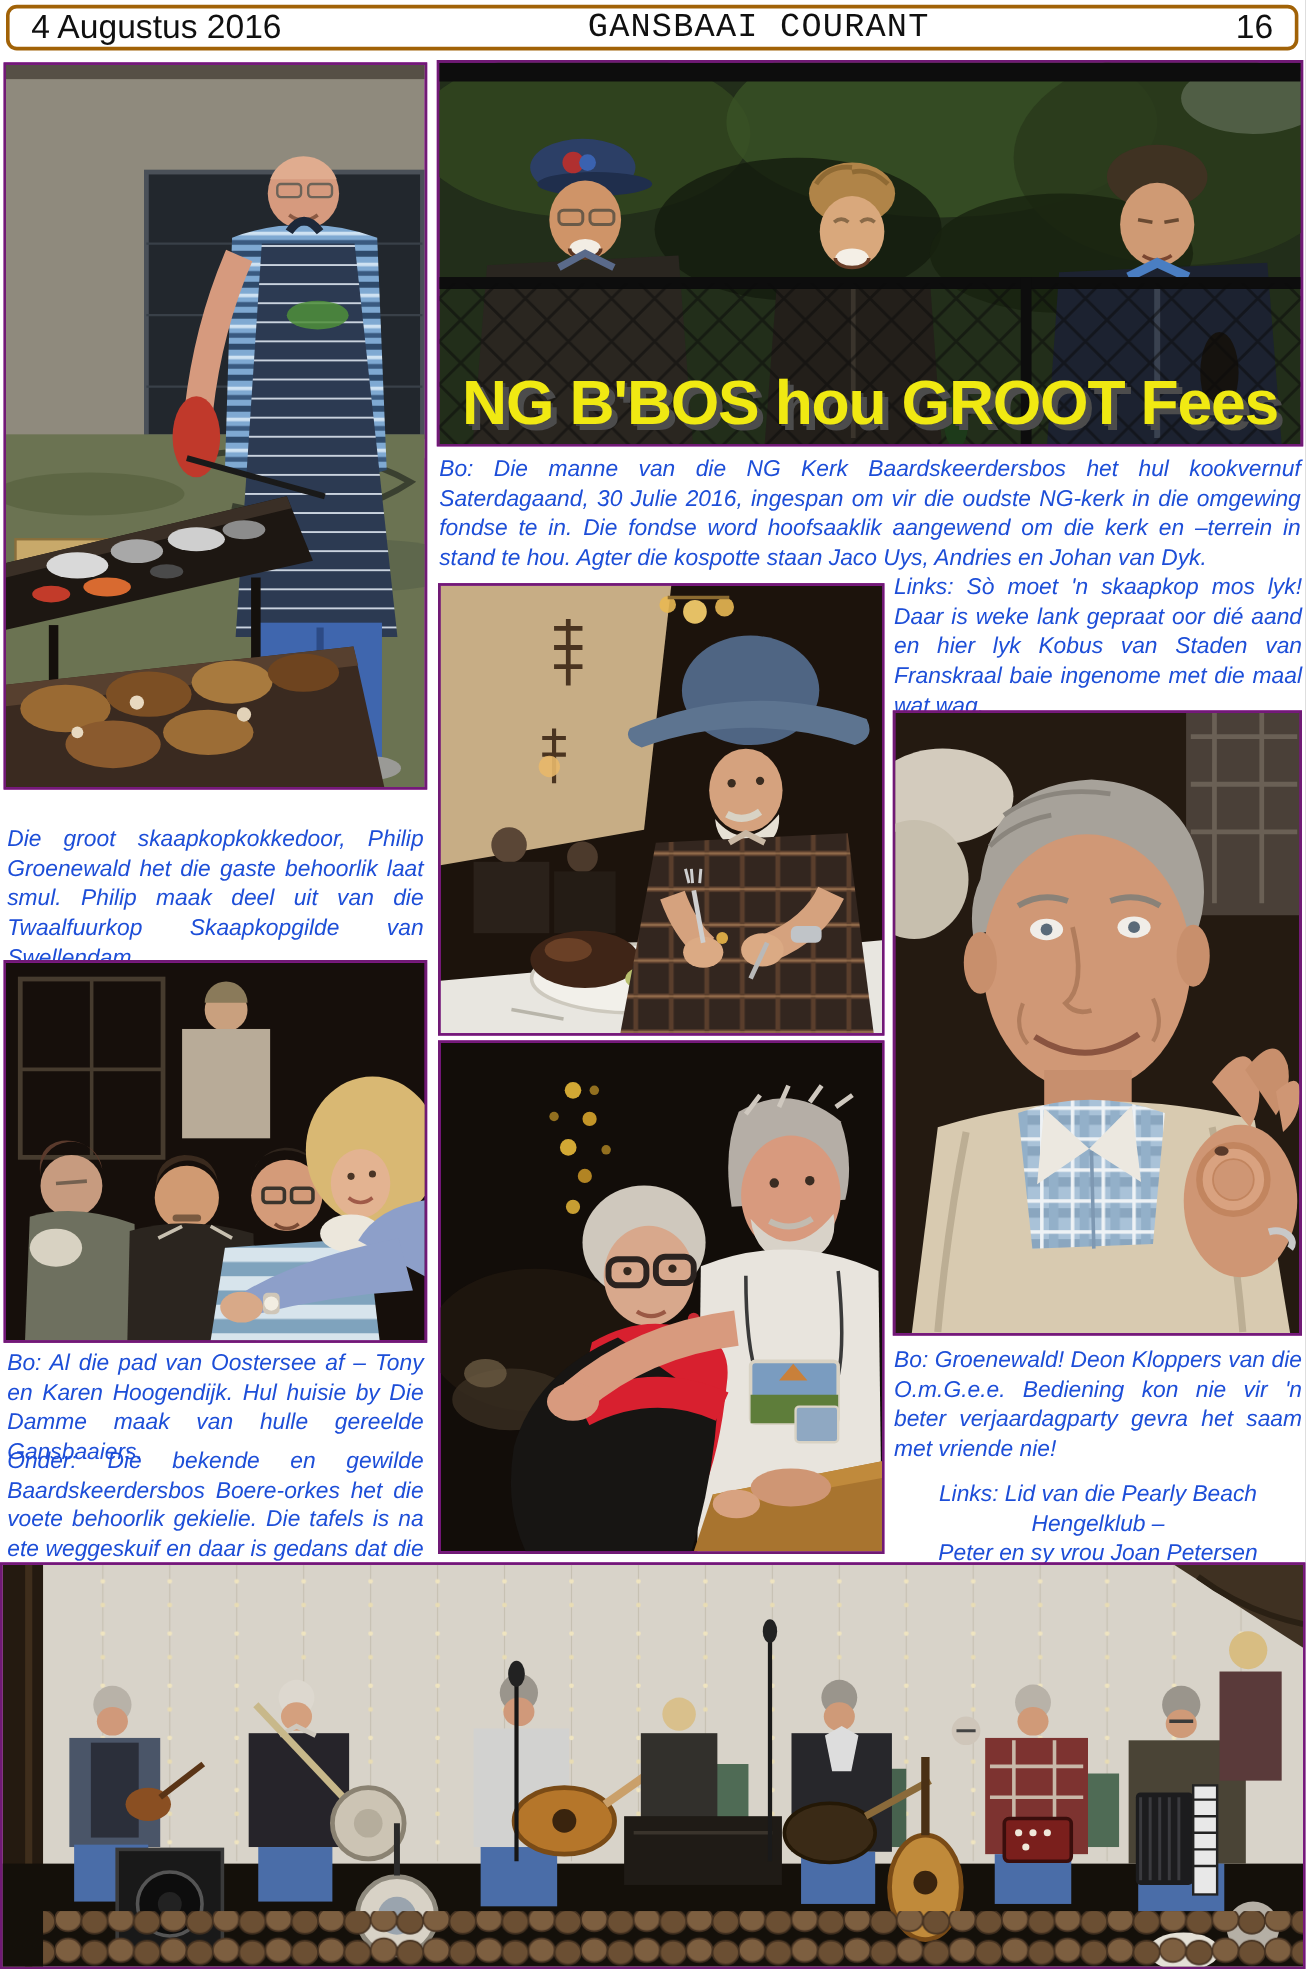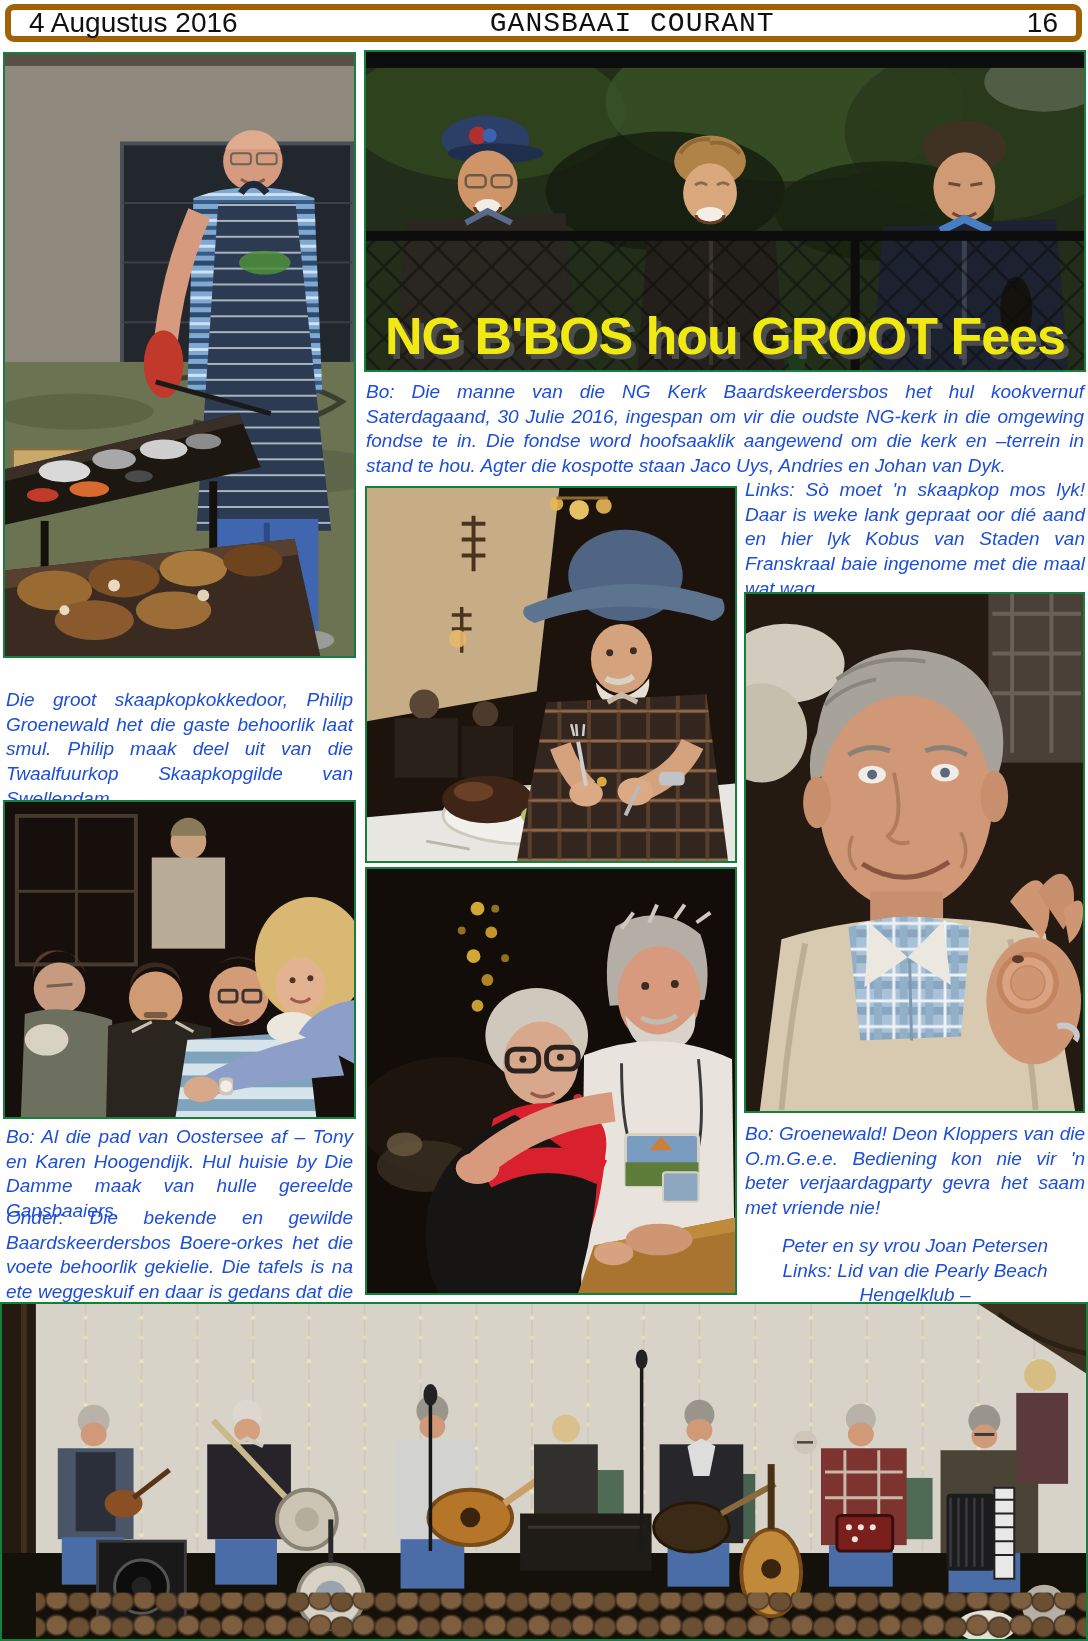--- a/index.html
+++ b/index.html
@@ -4,27 +4,27 @@
 <style>
   * { box-sizing: border-box; }
   body { margin:0; background:#777; }
   .page {
     position:relative; width:1088px; height:1641px; margin:0 auto;
     background:#ffffff; overflow:hidden; color:#0a0a0a;
     font-family:"Liberation Sans", sans-serif;
   }
   .masthead {
     position:absolute; left:5px; top:4px; width:1077px; height:38px;
-    border:6px solid #a16207; border-radius:9px; background:#fff;
+    border:3px solid #a16207; border-radius:9px; background:#fff;
     display:flex; align-items:center; justify-content:space-between;
     padding:0 18px; font-size:28px; color:#101010;
   }
   .masthead .mh-title { letter-spacing:1px;font-family:Liberation Mono, monospace; }
   .photo {
-    position:absolute; border:2px solid #15803d; background:#a21caf; overflow:hidden;
+    position:absolute; border:2px solid #701a75; background:#a21caf; overflow:hidden;
   }
   .photo svg { display:block; width:100%; height:100%; }
   .caption {
     position:absolute; font-style:italic; font-weight:400;
     font-size:19px; line-height:1.3; text-align:justify; color:#1d4ed8;
   }
   .caption.center { text-align:center; }
   .caption .cap-line { display:block; }
   .headline {
     position:absolute; left:0; right:0; bottom:4px; text-align:center;
@@ -382,22 +382,22 @@
       <circle cx="286" cy="392" r="24" fill="none" stroke="#c2855f" stroke-width="15"></circle>
       <circle cx="286" cy="392" r="22" fill="none" stroke="#d9a280" stroke-width="8"></circle>
       <path d="M316 436 a14 10 0 0 1 18 14" stroke="#c8c8c8" stroke-width="6" fill="none"></path>
       <ellipse cx="276" cy="368" rx="6" ry="4" fill="#5a3a2a"></ellipse>
     </svg>
   </figure>
 
   <p class="caption" style="left:745px; top:1122px; width:340px; margin:0;">Bo: Groenewald! Deon Kloppers van die O.m.G.e.e. Bediening kon nie vir 'n beter verjaardagparty gevra het saam met vriende nie!</p>
 
   <div class="caption center" style="left:745px; top:1234px; width:340px;">
+    <span class="cap-line">Links: Lid van die Pearly Beach Hengelklub –</span>
     <span class="cap-line">Peter en sy vrou Joan Petersen</span>
-    <span class="cap-line">Links: Lid van die Pearly Beach Hengelklub –</span>
     <span class="cap-line">van Table View</span>
   </div>
 
   <figure class="photo" style="left:0px; top:1302px; width:1088px; height:339px; margin:0;">
     <svg viewBox="0 0 1088 339" preserveAspectRatio="none">
       <defs>
         <pattern id="strlight" width="56" height="44" patternUnits="userSpaceOnUse">
           <line x1="28" y1="0" x2="28" y2="44" stroke="#c6c0b2" stroke-width="1"></line>
           <circle cx="28" cy="14" r="2" fill="#efe4c0"></circle>
           <circle cx="28" cy="34" r="2" fill="#e8dcb4"></circle>

